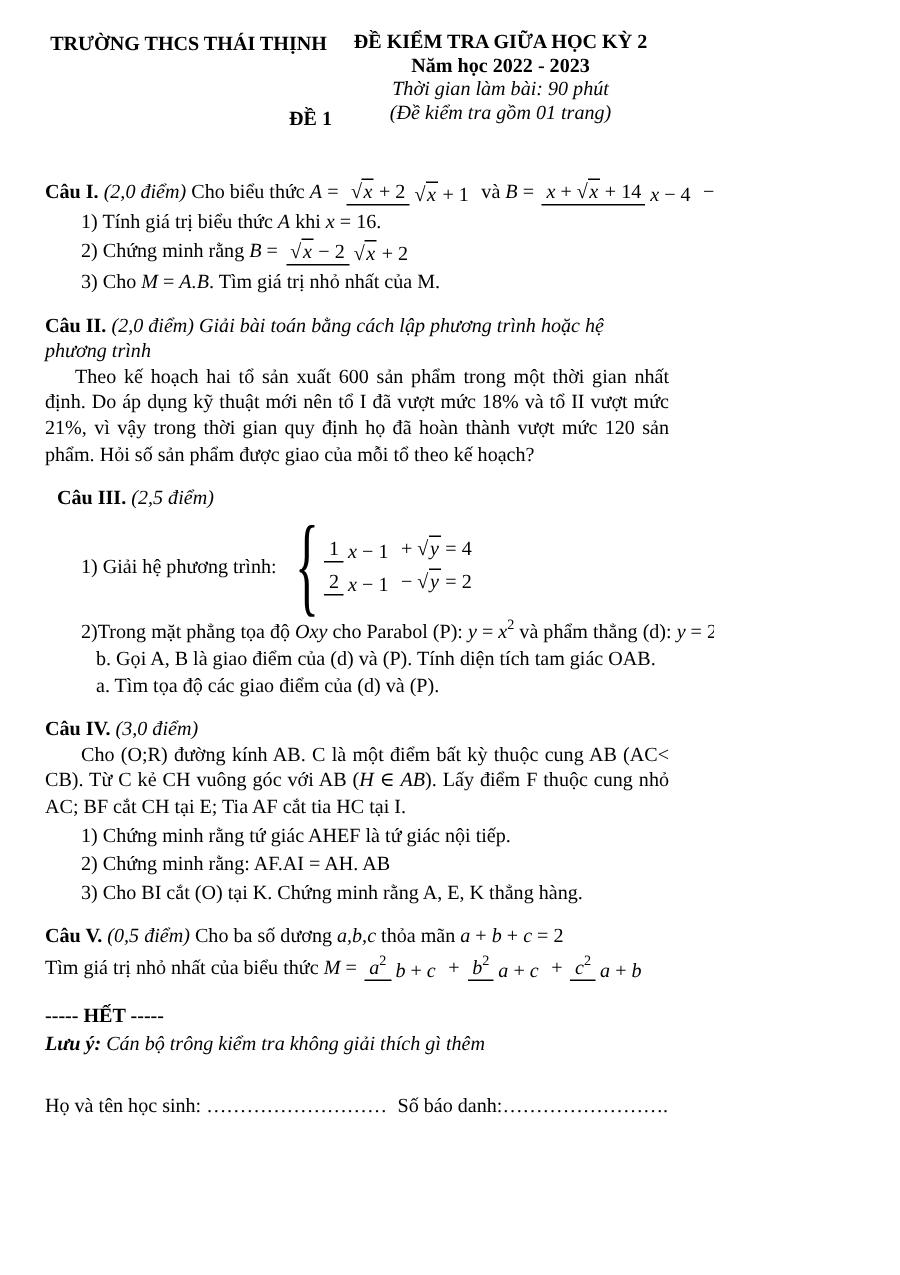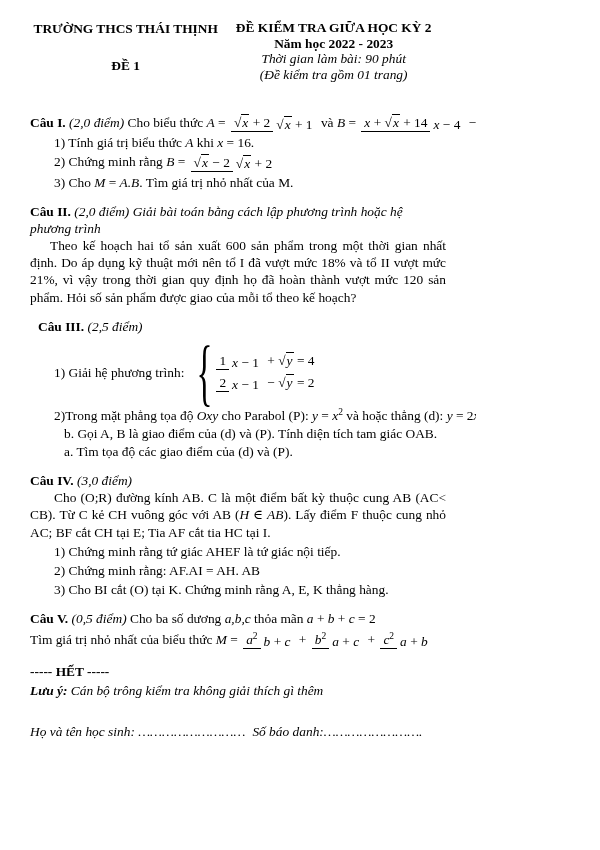--- a/index.html
+++ b/index.html
@@ -11,21 +11,21 @@
     overflow:hidden;background:#fff;
   }
   .b{font-weight:bold}
   .i{font-style:italic}
   .center{text-align:left}
   .nowrap{white-space:nowrap}
 
   
   .hdr{display:flex;}
   .hdr-left{width:46%;text-align:center;}
-  .hdr-left .de{margin-top:20px;}
+  .hdr-left .de{margin-top:33px;text-align:right;}
   .hdr-right{flex:1;text-align:center;line-height:15.5px;}
 
   
   .sec1{margin-top:32px;}
   .sec{margin-top:12px;}
   .line{margin-top:2px;}
   .item{margin-left:24px;margin-top:2px;}
   .subitem{margin-left:34px;margin-top:1px;}
   .body-j{text-align:justify;margin:0;line-height:17.3px;}
   .ind20{text-indent:20px;}
@@ -47,21 +47,21 @@
   .sysline{display:flex;align-items:center;margin-left:24px;margin-top:4px;}
   .sys{display:inline-flex;align-items:center;margin-left:6px;}
   .brace{font-size:74px;line-height:66px;display:inline-block;width:24px;
          transform:scaleX(0.45);transform-origin:center;font-weight:400;}
   .sysrows{display:inline-block;}
   .sysrows .mrow{display:block;margin:4px 0;}
 
   .tallline{margin-top:4px;}
   .het{margin-top:14px;}
   .note{margin-top:2px;}
-  .fill{display:flex;margin-top:24px;font-style:italic;}
+  .fill{display:flex;margin-top:24px;}
   .fill .sbd{margin-left:7px;}
 </style>
 </head>
 <body>
 
 <div class="page">
 
   <header class="hdr">
     <div class="hdr-left">
       <div class="b">TRƯỜNG THCS THÁI THỊNH</div>
@@ -110,21 +110,21 @@
                 <span class="fnum"><span>1</span></span>
                 <span class="fden"><i>x</i><span> − 1</span></span>
               </span><span> + </span><span class="sqrt"><span class="rad"><i>y</i></span></span><span> = 4</span></span>
           <span class="mrow"><span class="frac">
                 <span class="fnum"><span>2</span></span>
                 <span class="fden"><i>x</i><span> − 1</span></span>
               </span><span> − </span><span class="sqrt"><span class="rad"><i>y</i></span></span><span> = 2</span></span>
         </span>
       </span>
     </div>
-    <div class="item nowrap"><span>2)Trong mặt phẳng tọa độ </span><i>Oxy</i><span> cho Parabol (P): </span><i>y</i><span> = </span><i>x</i><sup>2</sup><span> và hoặc thẳng (d): </span><i>y</i><span> = 2</span><i>x</i><span> + 3</span></div>
+    <div class="item nowrap"><span>2)Trong mặt phẳng tọa độ </span><i>Oxy</i><span> cho Parabol (P): </span><i>y</i><span> = </span><i>x</i><sup>2</sup><span> và phẩm thẳng (d): </span><i>y</i><span> = 2</span><i>x</i><span> + 3</span></div>
     <div class="subitem">b. Gọi A, B là giao điểm của (d) và (P). Tính diện tích tam giác OAB.</div>
     <div class="subitem">a. Tìm tọa độ các giao điểm của (d) và (P).</div>
   </section>
 
   <section class="sec">
     <div class="line"><b>Câu IV.</b> <i>(3,0 điểm)</i></div>
     <p class="body-j ind24"><span>Cho (O;R) đường kính AB. C là một điểm bất kỳ thuộc cung AB (AC&lt; CB). Từ C kẻ CH vuông góc với AB </span><span><span>(</span><i>H</i><span> ∈ </span><i>AB</i><span>)</span></span><span>. Lấy điểm F thuộc cung nhỏ AC; BF cắt CH tại E; Tia AF cắt tia HC tại I.</span></p>
     <div class="item">1) Chứng minh rằng tứ giác AHEF là tứ giác nội tiếp.</div>
     <div class="item">2) Chứng minh rằng: AF.AI = AH. AB</div>
     <div class="item">3) Cho BI cắt (O) tại K. Chứng minh rằng A, E, K thẳng hàng.</div>

